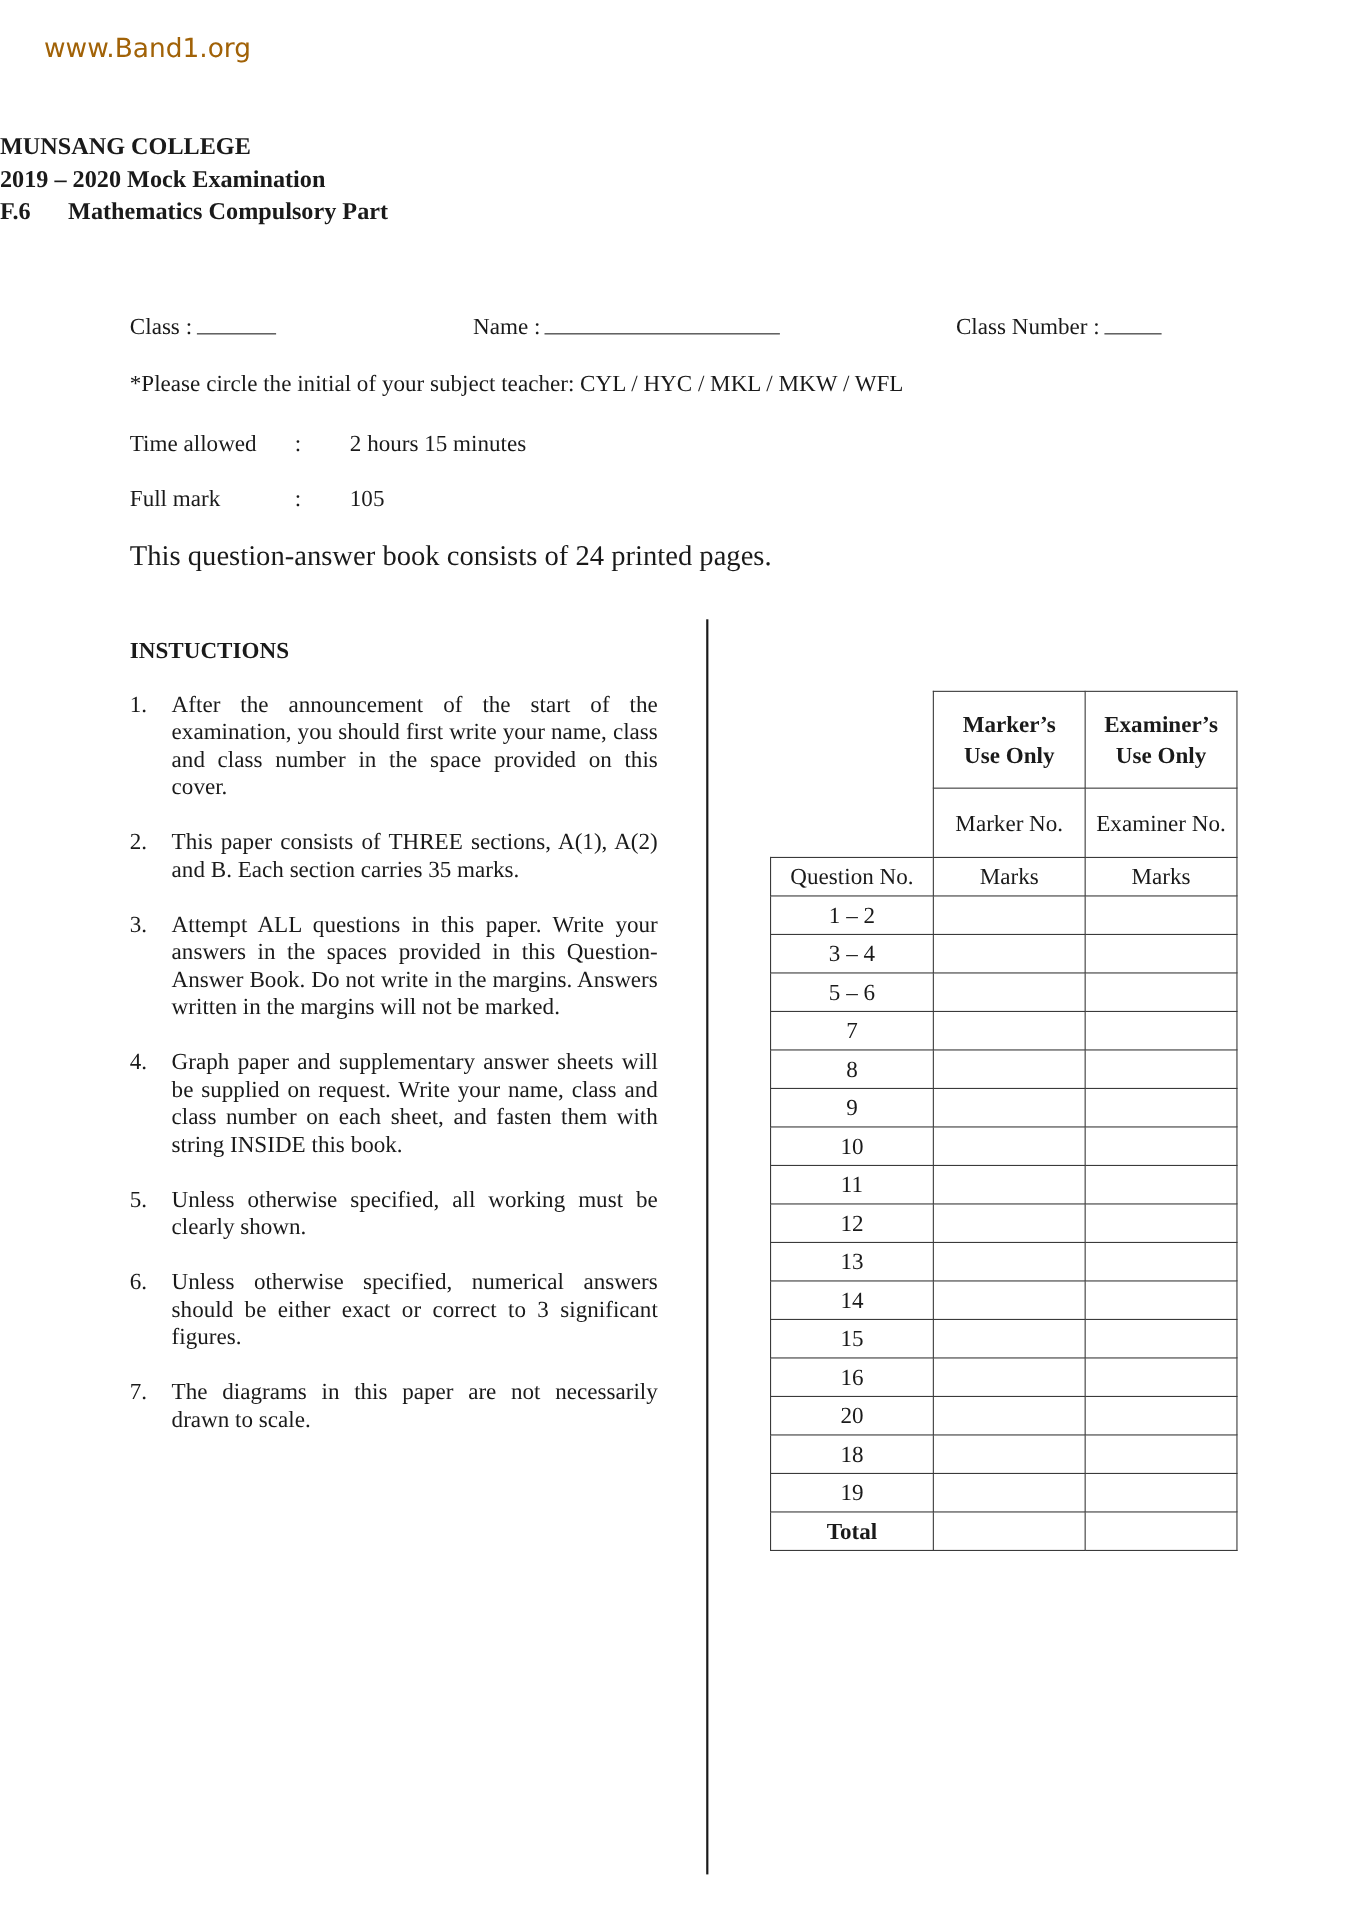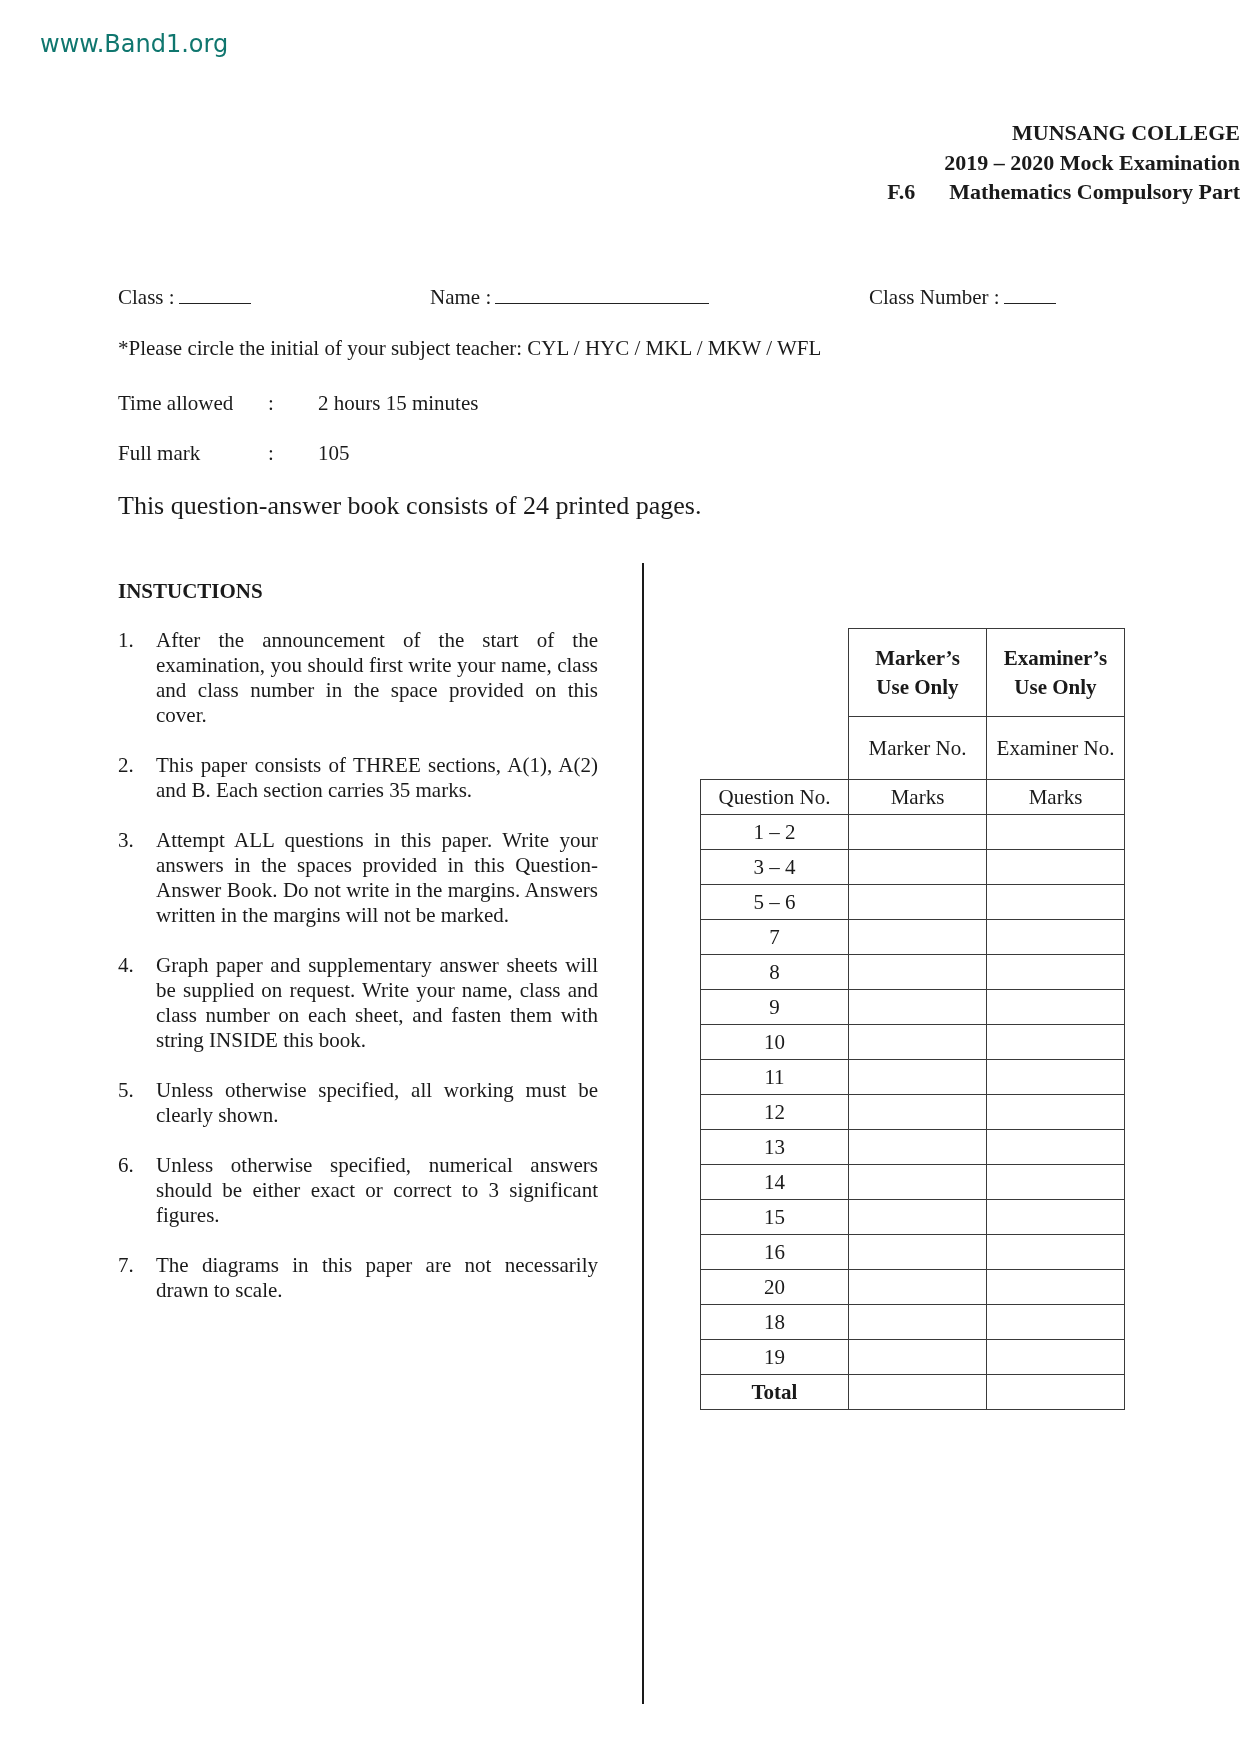--- a/index.html
+++ b/index.html
@@ -3,25 +3,25 @@
 <meta charset="utf-8">
 <style>
   html, body { margin: 0; padding: 0; background: #ffffff; }
   body {
     width: 1240px; height: 1754px; position: relative; overflow: hidden;
     font-family: "Liberation Serif", "DejaVu Serif", serif; color: #1a1a1a;
   }
   .watermark {
     position: absolute; left: 40px; top: 30px;
     font-family: "DejaVu Sans", "Liberation Sans", sans-serif;
-    font-size: 24px; color: #0f766e;
+    font-size: 24px; color: #a16207;
   }
   .header {
     position: absolute; left: 0; top: 118px; width: 1240px;
-    text-align: right; font-weight: bold; font-size: 22px; line-height: 29.5px;
+    text-align: left; font-weight: bold; font-size: 22px; line-height: 29.5px;
   }
   .header .line { display: block; }
   .header .f6 { display: inline-block; margin-right: 34px; }
   .fields {
     position: absolute; top: 285px; left: 118px; width: 960px; font-size: 21px;
   }
   .fields .f { position: absolute; top: 0; white-space: nowrap; }
   .blank { display: inline-block; border-bottom: 1.5px solid #222; vertical-align: baseline; height: 18px; margin-left: 4px; }
   .circle-note { position: absolute; top: 336px; left: 118px; font-size: 21px; }
   .info { position: absolute; left: 118px; font-size: 21px; }

